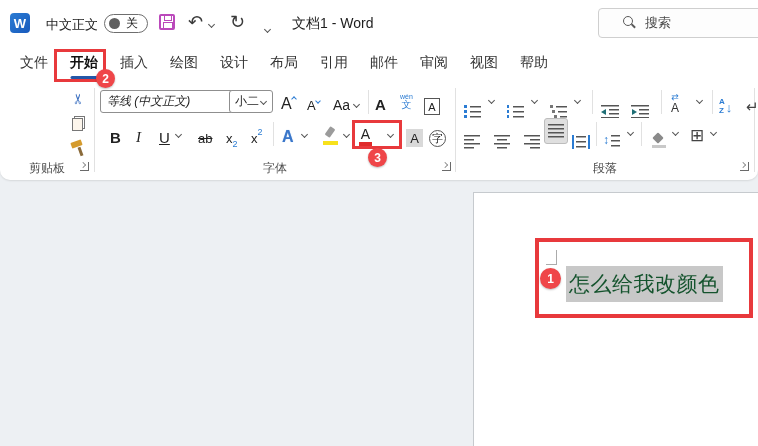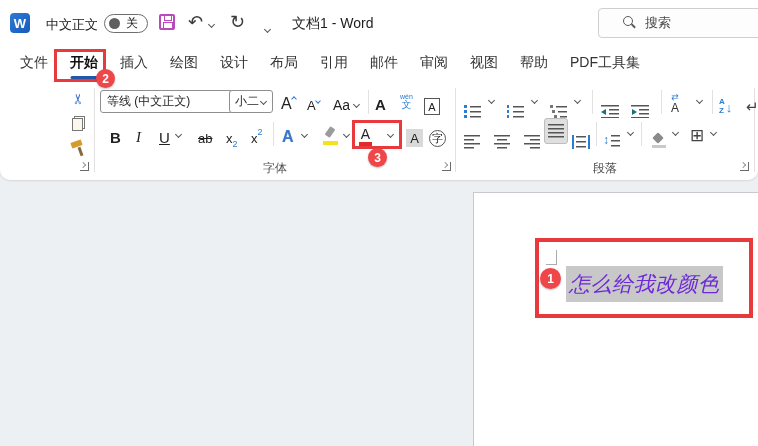--- a/index.html
+++ b/index.html
@@ -154,22 +154,22 @@
                linear-gradient(#555,#555) 0 11px/9px 1.5px no-repeat; }
   .bucket-ic { position:relative; width:15px; height:15px; }
   .bucket-ic::before { content:""; position:absolute; left:2px; top:1px; width:8px; height:8px; background:#8a8a8a; transform:rotate(45deg); border-radius:1px; }
   .bucket-ic::after { content:""; position:absolute; left:0; bottom:0; width:14px; height:3px; background:#c9c9c9; }
 
   
   #doc-page { position:absolute; left:473px; top:192px; width:285px; height:254px; background:#fff;
               border-left:1px solid #c6cace; border-top:1px solid #c6cace; }
   #corner-mark { position:absolute; left:546px; top:250px; width:11px; height:15px;
                  border-right:1px solid #ababab; border-bottom:1px solid #ababab; }
-  #sel-text { position:absolute; left:566px; top:266px; background:#c8c8c8; color:#6d28d9;
-              font-size:21px; padding:4px 3px; letter-spacing:.5px; white-space:nowrap;font-style:italic; }
+  #sel-text { position:absolute; left:566px; top:266px; background:#c8c8c8; color:#14532d;
+              font-size:21px; padding:4px 3px; letter-spacing:.5px; white-space:nowrap; }
 
   
   .anno-box { position:absolute; border-style:solid; border-color:#e8393c; z-index:20; }
   #box1 { left:535px; top:238px; width:218px; height:80px; border-width:4px; }
   #box2 { left:54px;  top:49px;  width:52px;  height:33px; border-width:3px; }
   #box3 { left:352px; top:120px; width:50px;  height:29px; border-width:3px; }
   .badge { position:absolute; background:#ef4649; color:#fff; border-radius:50%; z-index:21;
            display:flex; align-items:center; justify-content:center; font-size:12px; font-weight:bold;
            box-shadow:0 1px 2px rgba(0,0,0,.25); }
   #badge1 { left:540px; top:268px; width:21px; height:21px; }
@@ -208,40 +208,40 @@
     <span class="tab active">开始</span>
     <span class="tab">插入</span>
     <span class="tab">绘图</span>
     <span class="tab">设计</span>
     <span class="tab">布局</span>
     <span class="tab">引用</span>
     <span class="tab">邮件</span>
     <span class="tab">审阅</span>
     <span class="tab">视图</span>
     <span class="tab">帮助</span>
-    <span class="tab">PDF工具集</span>
   </div>
 
   <div id="ribbon">
     <div class="vdiv" style="left:94px;"></div>
     <div class="vdiv" style="left:455px;"></div>
     <div class="vdiv" style="left:754px;"></div>
 
     <span class="mini-btn btn" style="top:5px;">
       <span class="scissors">✂</span>
     </span>
     <span class="mini-btn btn" style="top:29px;">
       <span class="copy-icon"></span>
     </span>
     <span class="mini-btn btn" style="top:53px;">
       <span class="painter-icon"></span>
     </span>
+    <div class="grp-label" style="left:0; width:94px;">剪贴板</div>
     <span class="launcher" style="left:80px; top:78px;"></span>
 
-    <div class="combo" style="left:100px; width:147px; padding-left:6px;">
+    <div class="combo" style="left:100px; width:147px; padding-left:6px;font-style:italic;">
       <span>等线 (中文正文)</span>
       <span class="caret"></span>
     </div>
     <div class="combo" style="left:229px; width:44px; padding-left:5px;">
       <span>小二</span>
       <span class="caret"></span>
     </div>
     <span class="fbtn" style="left:281px;">
       <span style="font-size:16px;">A</span>
       <span class="chu" style="margin-bottom:12px;"></span>

